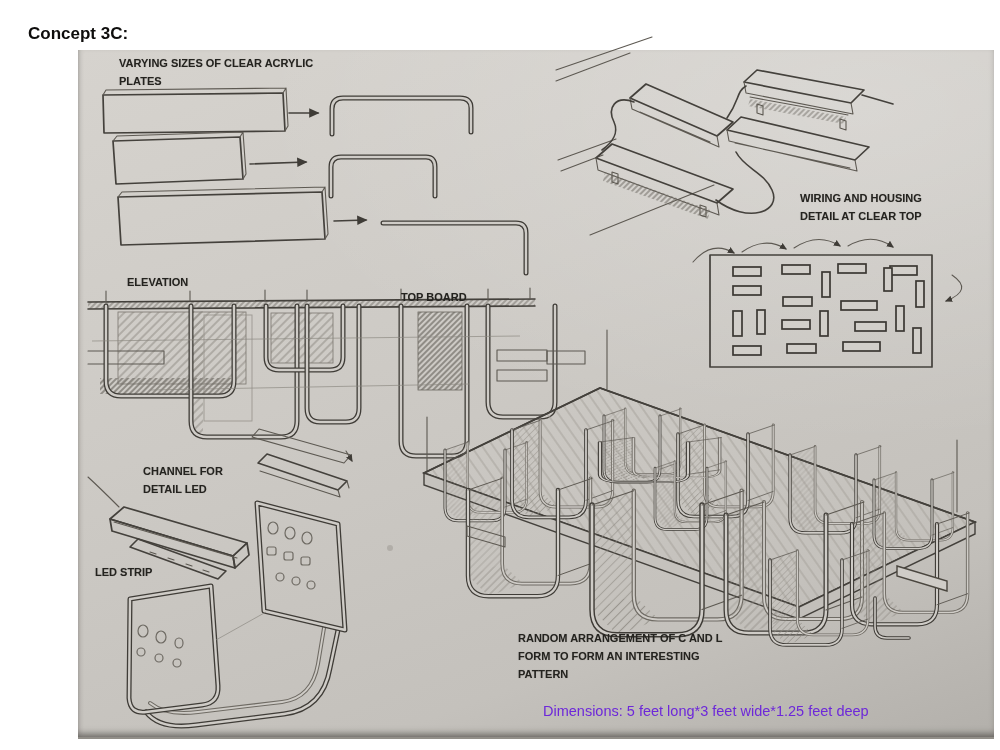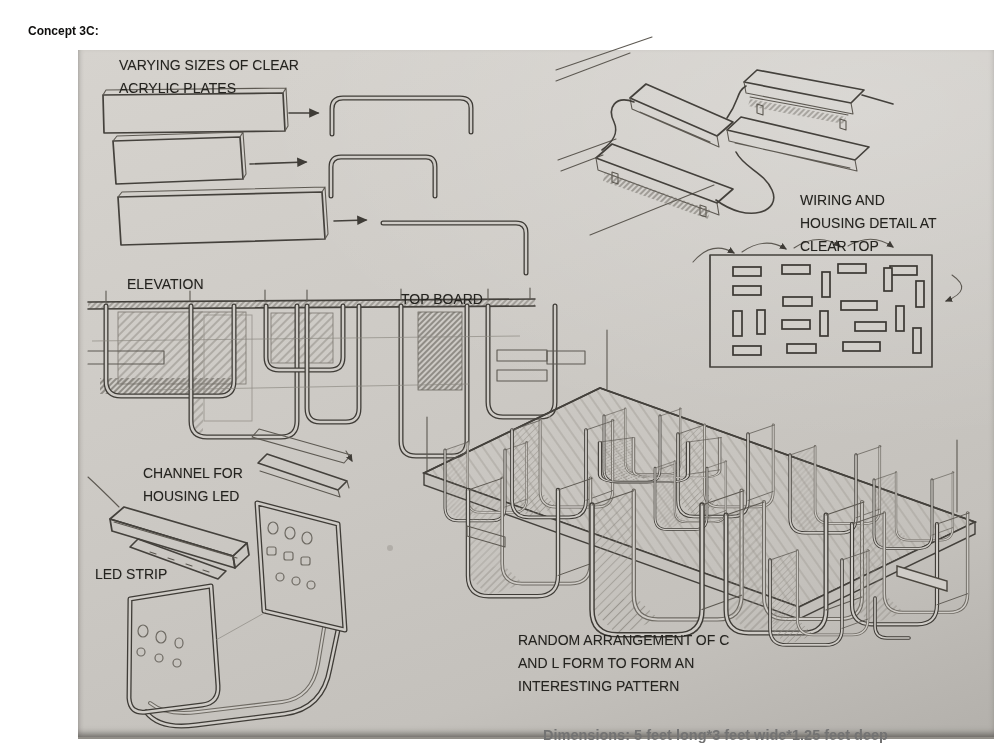--- a/index.html
+++ b/index.html
@@ -1,29 +1,29 @@
 <!DOCTYPE html>
 <html><head>
 <meta charset="utf-8">
 <style>
   html,body{margin:0;padding:0;background:#fff;}
   #stage{position:relative;width:1000px;height:750px;background:#ffffff;overflow:hidden;
          font-family:"Liberation Sans",sans-serif;}
-  .title{position:absolute;left:28px;top:24px;font-size:12px;font-weight:700;color:#0e0d0c;}
+  .title{position:absolute;left:28px;top:24px;font-size:17px;font-weight:700;color:#0e0d0c;}
   #photo{position:absolute;left:78px;top:50px;width:916px;height:687px;
          background:
            radial-gradient(120% 90% at 85% 8%, rgba(255,255,255,.22), rgba(255,255,255,0) 55%),
            linear-gradient(160deg,#d6d3ce 0%,#cdcac5 42%,#c4c1bc 78%,#b3b0ab 100%);
          box-shadow: inset 0 -6px 7px -3px rgba(62,59,55,.65), inset 3px 0 6px -4px rgba(62,59,55,.35);
          border-bottom:2px solid #918e88;}
   svg{position:absolute;left:0;top:0;}
-  .ann{position:absolute;font-size:14px;font-weight:400;color:#24231f;line-height:1.65;
+  .ann{position:absolute;font-size:11px;font-weight:700;color:#24231f;line-height:1.65;
        text-shadow:0 0 1px rgba(60,57,52,.25);}
   .nowrap{white-space:nowrap;}
-  .dim{position:absolute;font-size:14.5px;font-weight:700;color:#737373;white-space:nowrap;margin-top:24px;}
+  .dim{position:absolute;font-size:14.5px;font-weight:400;color:#6d28d9;white-space:nowrap;}
   
   .ln{fill:none;stroke:#44413c;stroke-width:1.6;stroke-linecap:round;stroke-linejoin:round;}
   .lnT{fill:none;stroke:#5d5952;stroke-width:1.1;stroke-linecap:round;stroke-linejoin:round;}
   .lnF{fill:none;stroke:#8b8780;stroke-width:.9;opacity:.75;}
   .pO{fill:none;stroke:#3f3c37;stroke-width:5;stroke-linecap:round;stroke-linejoin:round;}
   .pI{fill:none;stroke:#cfccc7;stroke-width:2.4;stroke-linecap:round;stroke-linejoin:round;}
   .pOb{fill:none;stroke:#6f6b64;stroke-width:4;stroke-linecap:round;stroke-linejoin:round;}
   .pIb{fill:none;stroke:#cfccc7;stroke-width:1.8;stroke-linecap:round;stroke-linejoin:round;}
   .pOs{fill:none;stroke:#3f3c37;stroke-width:3.6;stroke-linecap:round;stroke-linejoin:round;}
   .pIs{fill:none;stroke:#cfccc7;stroke-width:1.6;stroke-linecap:round;stroke-linejoin:round;}
@@ -237,17 +237,17 @@
           <circle cx="159" cy="658" r="4"></circle>
           <circle cx="177" cy="663" r="4"></circle>
       </g>
     </g>
   </svg>
 
   <div class="ann" style="left:119px;top:54px;width:235px;">VARYING SIZES OF CLEAR ACRYLIC PLATES</div>
   <div class="ann" style="left:800px;top:189px;width:150px;">WIRING AND HOUSING DETAIL AT CLEAR TOP</div>
   <div class="ann nowrap" style="left:127px;top:273px;">ELEVATION</div>
   <div class="ann nowrap" style="left:401px;top:288px;">TOP BOARD</div>
-  <div class="ann" style="left:143px;top:462px;width:100px;">CHANNEL FOR HOUSING LED</div>
+  <div class="ann" style="left:143px;top:462px;width:100px;">CHANNEL FOR DETAIL LED</div>
   <div class="ann nowrap" style="left:95px;top:563px;">LED STRIP</div>
   <div class="ann" style="left:518px;top:629px;width:225px;">RANDOM ARRANGEMENT OF C AND L FORM TO FORM AN INTERESTING PATTERN</div>
   <div class="dim" style="left:543px;top:703px;">Dimensions: 5 feet long*3 feet wide*1.25 feet deep</div>
 </div>
 
 </body></html>

